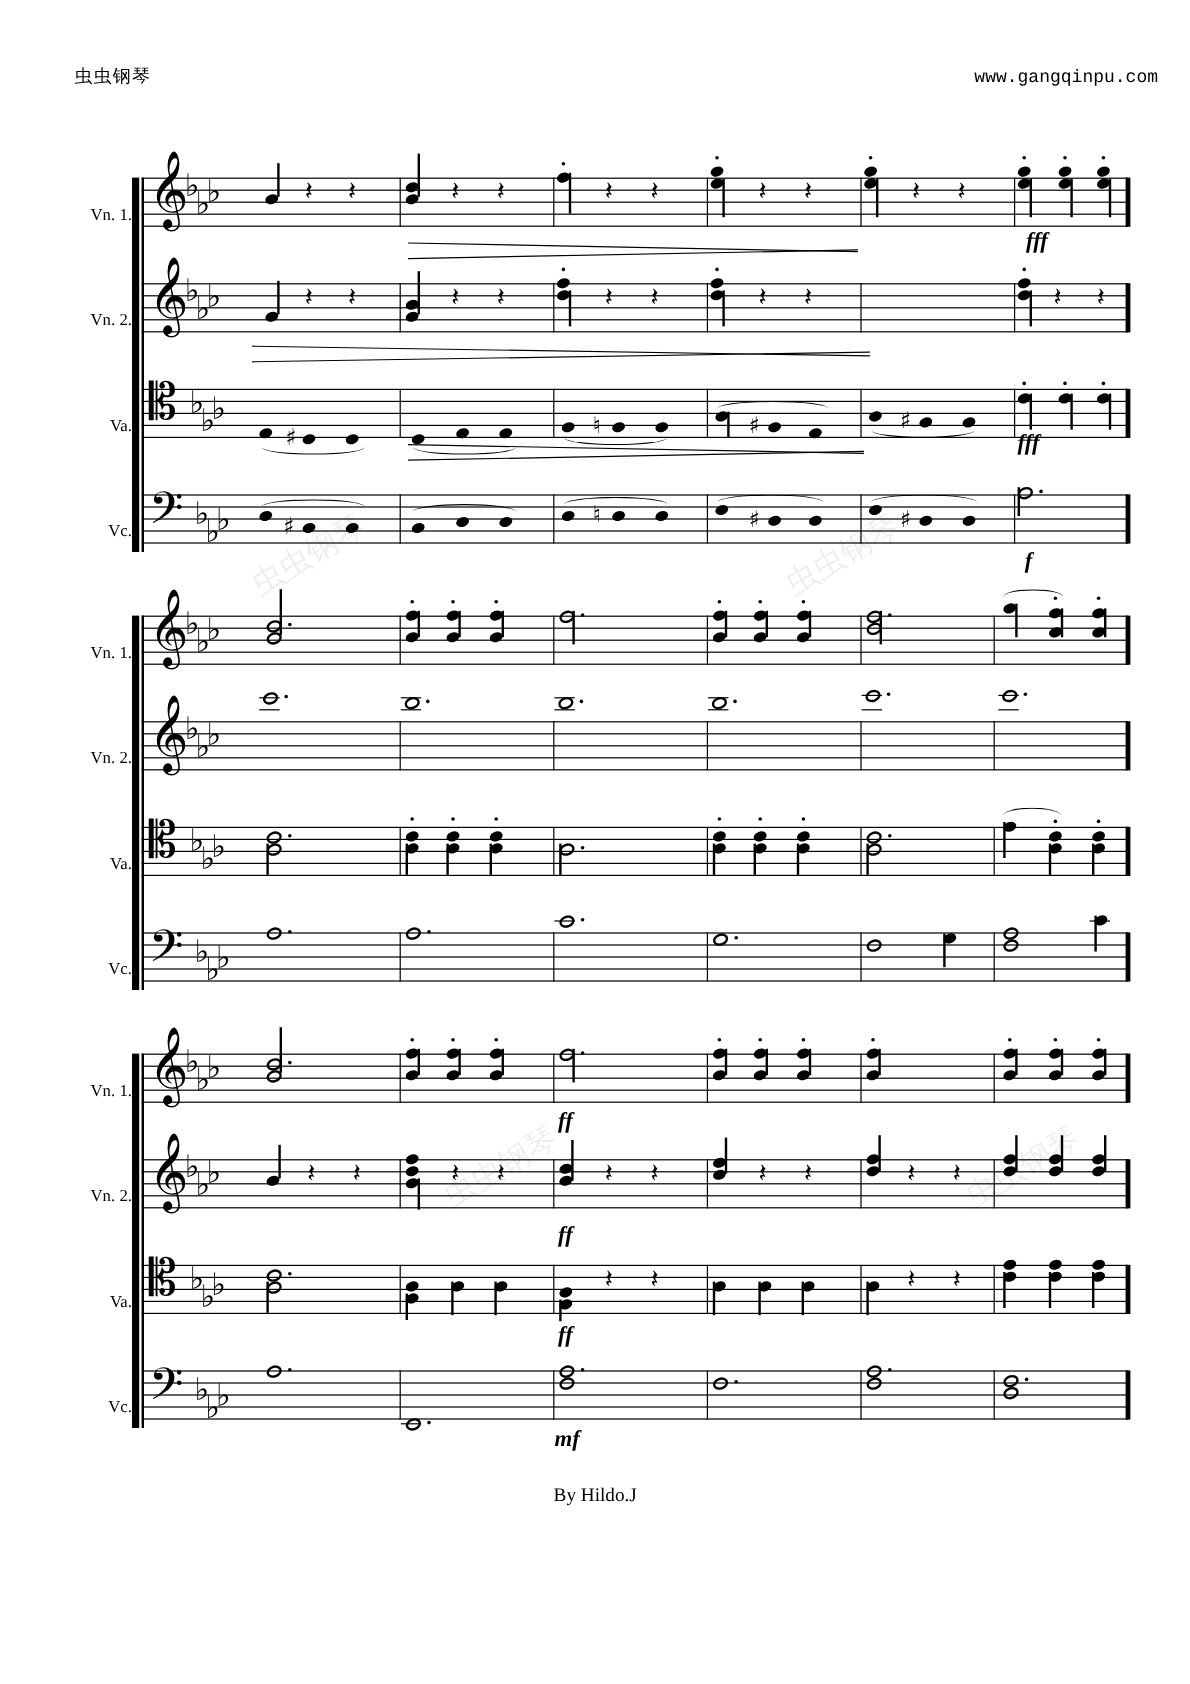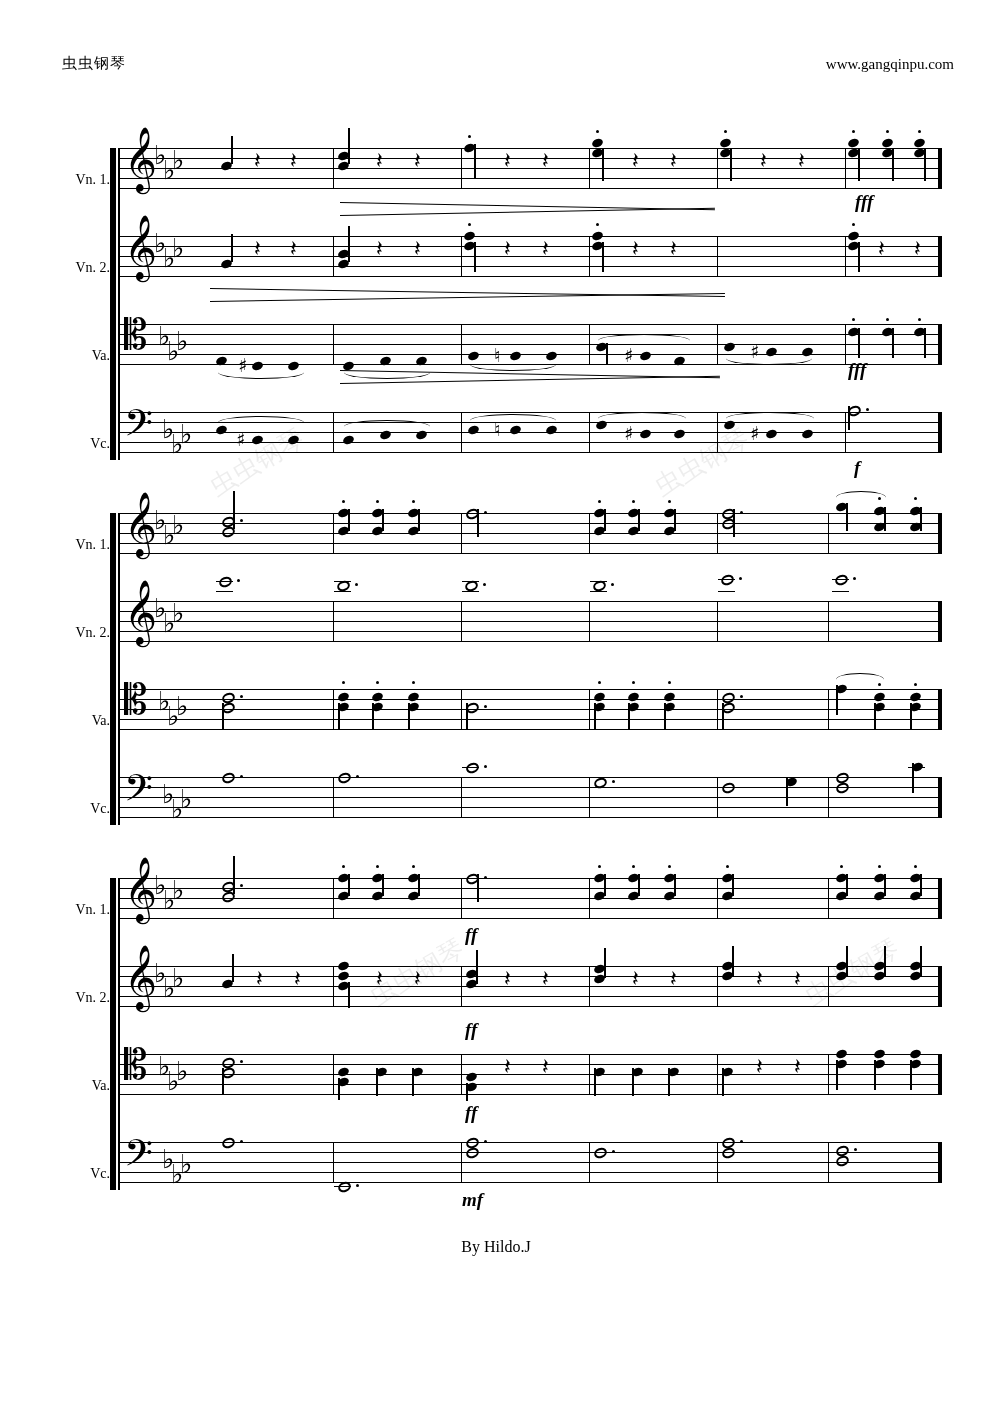--- a/index.html
+++ b/index.html
@@ -27,23 +27,23 @@
   .header-left {
     position: absolute;
     left: 62px;
     top: 0;
     font-family: "DejaVu Sans", sans-serif;
     font-size: 15px;
     letter-spacing: 1px;
   }
   .header-right {
     position: absolute;
-    right: 38px;
+    right: 27px;
     top: 2px;
-    font-family: Liberation Serif, serif;
+    font-family: Liberation Mono, monospace;
     font-size: 15px;
   }
 
   
   .page-footer {
     position: absolute;
     left: 0;
     top: 1238px;
     width: 992px;
     text-align: center;

